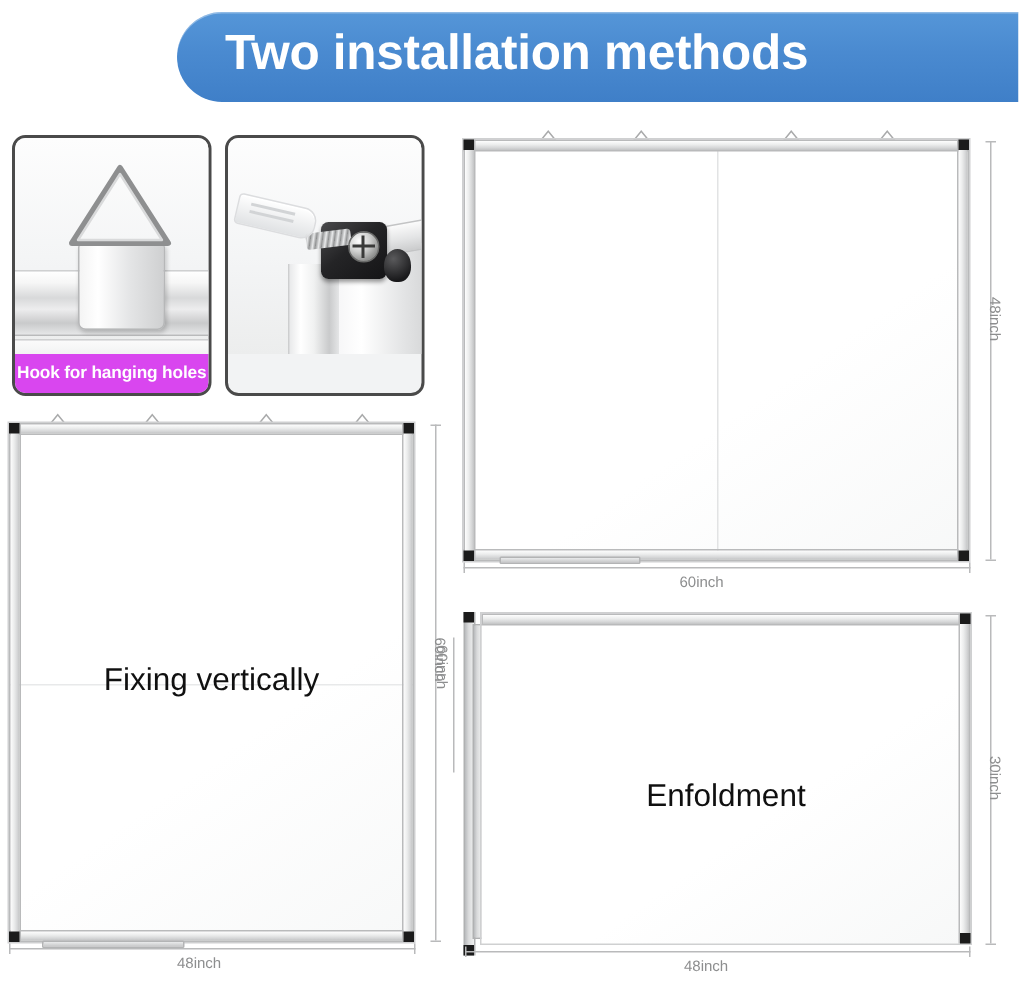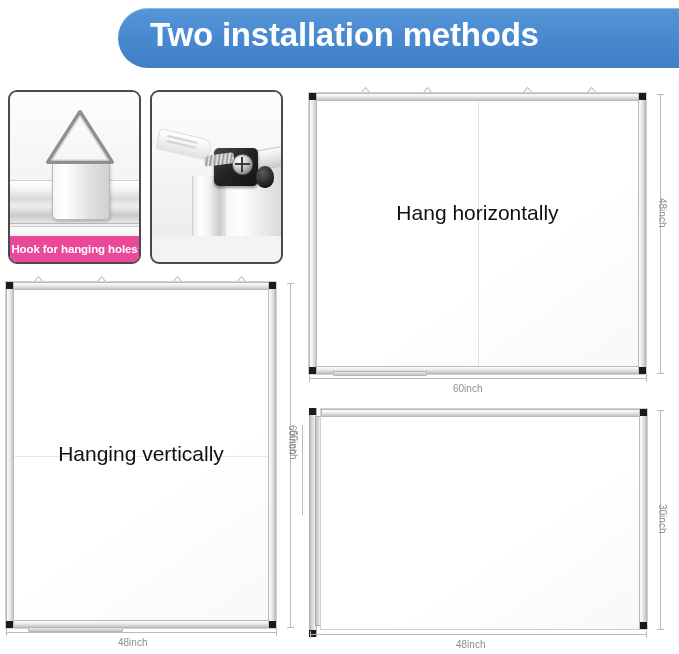--- a/index.html
+++ b/index.html
@@ -52,21 +52,21 @@
     position: absolute;
     left: 0; right: 0; top: 0;
     bottom: 26px;
     overflow: hidden;
     background: linear-gradient(to bottom, #fdfdfd 0%, #f4f5f6 55%, #eceded 100%);
   }
   .inset-caption {
     position: absolute;
     left: 0; right: 0; bottom: 0;
     height: 26px;
-    background: #ec4899;
+    background: #d946ef;
     color: #ffffff;
     font-size: 11.5px;
     font-weight: bold;
     display: flex;
     align-items: center;
     justify-content: center;
     letter-spacing: -0.1px;
     white-space: nowrap;
   }
 
@@ -357,21 +357,20 @@
       <div class="centerline-v" style="left:169px;"></div>
       <div class="frame-top" style="top:0;"></div>
       <div class="frame-bottom" style="bottom:0;"></div>
       <div class="frame-left" style="left:0;"></div>
       <div class="frame-right" style="right:0;"></div>
       <div class="corner" style="left:0; top:0;"></div>
       <div class="corner" style="right:0; top:0;"></div>
       <div class="corner" style="left:0; bottom:0;"></div>
       <div class="corner" style="right:0; bottom:0;"></div>
       <div class="tray" style="left:24px; width:94px; bottom:-2px;"></div>
-      <div class="board-label" style="top:108px;">Hang horizontally</div>
     </div>
 
     <div class="dimline-v" style="left:660px; top:94px; height:279px;"></div>
     <div class="tick tick-h" style="left:657px; top:94px;"></div>
     <div class="tick tick-h" style="left:657px; top:373px;"></div>
     <div class="dim-label vert" style="left:668px; top:198px;">48inch</div>
 
     <div class="dimline-h" style="left:309px; top:378px; width:338px;"></div>
     <div class="tick tick-v" style="left:309px; top:375px;"></div>
     <div class="tick tick-v" style="left:646px; top:375px;"></div>
@@ -396,21 +395,21 @@
       <div class="centerline-h" style="top:174px;"></div>
       <div class="frame-top" style="top:0;"></div>
       <div class="frame-bottom" style="bottom:0;"></div>
       <div class="frame-left" style="left:0;"></div>
       <div class="frame-right" style="right:0;"></div>
       <div class="corner" style="left:0; top:0;"></div>
       <div class="corner" style="right:0; top:0;"></div>
       <div class="corner" style="left:0; bottom:0;"></div>
       <div class="corner" style="right:0; bottom:0;"></div>
       <div class="tray" style="left:22px; width:95px; bottom:-4px;"></div>
-      <div class="board-label" style="top:160px;">Hanging vertically</div>
+      <div class="board-label" style="top:160px;">Fixing vertically</div>
     </div>
 
     <div class="dimline-v" style="left:290px; top:283px; height:344px;"></div>
     <div class="tick tick-h" style="left:287px; top:283px;"></div>
     <div class="tick tick-h" style="left:287px; top:627px;"></div>
     <div class="dim-label vert" style="left:298px; top:425px;">60inch</div>
 
     <div class="dimline-h" style="left:6px; top:632px; width:271px;"></div>
     <div class="tick tick-v" style="left:6px; top:629px;"></div>
     <div class="tick tick-v" style="left:276px; top:629px;"></div>
@@ -422,20 +421,21 @@
     <div class="enf-edge" style="left:309px; top:408px; width:8px; height:229px;"></div>
     <div class="enf-edge" style="left:315px; top:416px; width:7px; height:210px;"></div>
     <div class="corner" style="position:absolute; left:309px; top:408px;"></div>
     <div class="corner" style="position:absolute; left:309px; top:630px;"></div>
 
     <div class="board" style="left:320px; top:408px; width:328px; height:222px;">
       <div class="frame-top" style="top:0;"></div>
       <div class="frame-right" style="right:0;"></div>
       <div class="corner" style="right:0; top:0;"></div>
       <div class="corner" style="right:0; bottom:0;"></div>
+      <div class="board-label" style="top:110px;">Enfoldment</div>
     </div>
 
     <div class="dimline-v" style="left:302px; top:425px; height:90px;"></div>
     <div class="dim-label vert" style="left:299px; top:430px;">60inch</div>
 
     <div class="dimline-v" style="left:660px; top:410px; height:219px;"></div>
     <div class="tick tick-h" style="left:657px; top:410px;"></div>
     <div class="tick tick-h" style="left:657px; top:629px;"></div>
     <div class="dim-label vert" style="left:668px; top:504px;">30inch</div>
 

